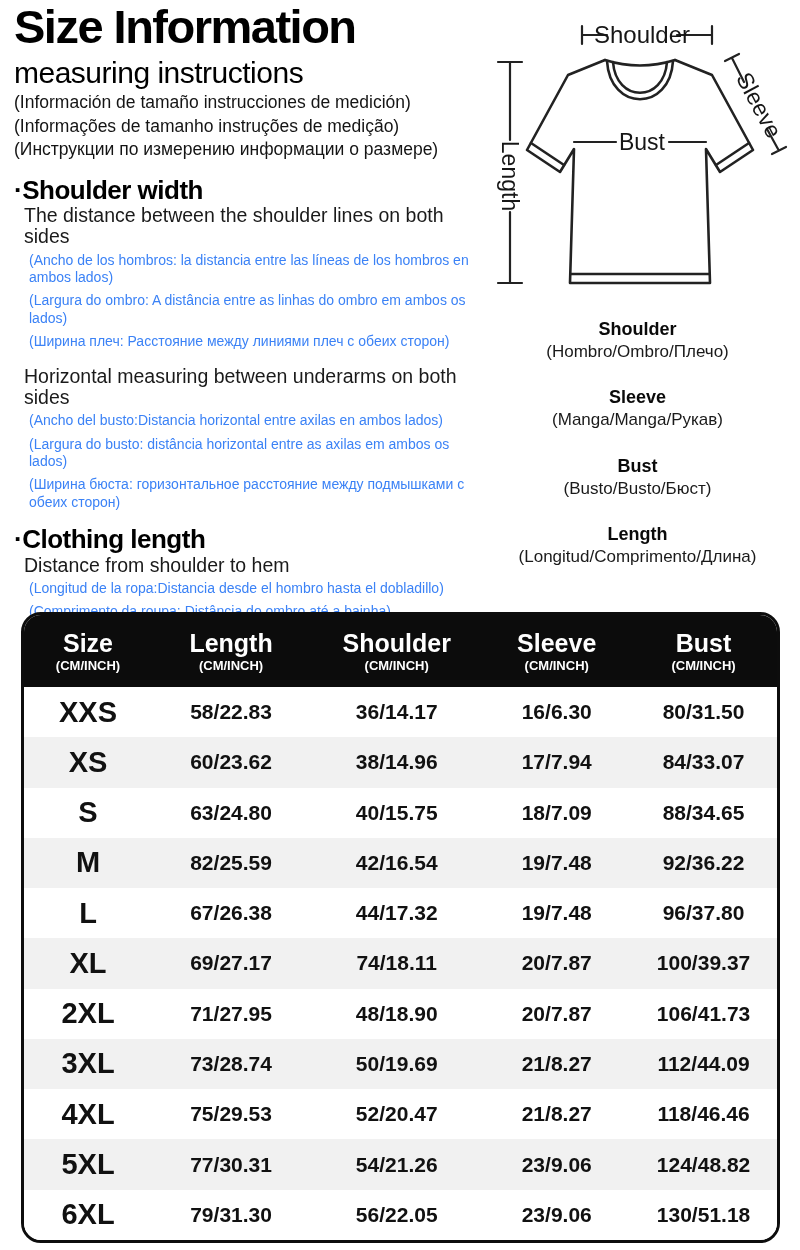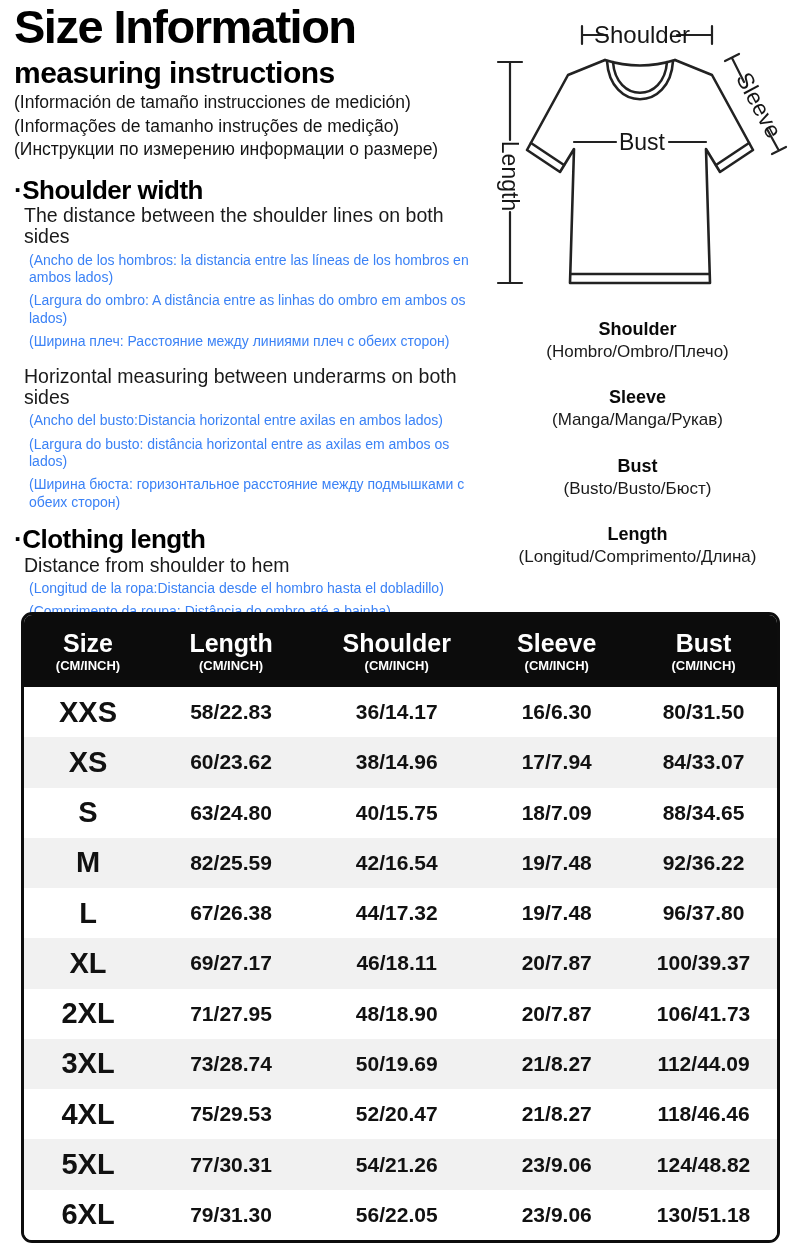--- a/index.html
+++ b/index.html
@@ -6,42 +6,42 @@
   body{
     width:800px;height:1250px;background:#ffffff;color:#111;
     font-family:"Liberation Sans","DejaVu Sans",sans-serif;
     position:relative;overflow:hidden;
   }
   .page{position:absolute;inset:0;}
 
   
   .left-col{position:absolute;left:14px;top:2px;width:466px;}
   .title{font-size:47px;font-weight:700;margin:0;letter-spacing:-1.5px;color:#000;line-height:1.08;}
-  .subtitle{font-size:30px;font-weight:700;margin:4px 0 3px;color:#000;letter-spacing:-0.5px;line-height:1.05;}
+  .subtitle{font-size:30px;font-weight:400;margin:4px 0 3px;color:#000;letter-spacing:-0.5px;line-height:1.05;}
   .top-trans{font-size:17.5px;margin:0;line-height:1.34;color:#141414;}
   .measure-section{margin-top:15px;}
   .measure-section h3{font-size:26px;font-weight:700;margin:0;color:#000;letter-spacing:-0.5px;line-height:1.05;}
   .bullet{font-size:26px;}
   .desc{font-size:19.5px;margin:1px 0 4px 10px;color:#1a1a1a;line-height:1.1;}
   .small-trans{font-size:14px;line-height:1.24;margin:0 0 6px 15px;color:#3b82f6;max-width:448px;}
 
   
   .shirt-svg{position:absolute;left:470px;top:0;width:330px;height:312px;}
   .shirt-svg text{font-family:"Liberation Sans","DejaVu Sans",sans-serif;fill:#161616;}
 
   
   .legend{position:absolute;left:475px;top:320px;width:325px;text-align:center;}
   .legend-item{margin-bottom:27px;}
   .legend-term{font-size:18px;font-weight:700;color:#0a0a0a;line-height:1.1;}
   .legend-trans{font-size:17px;color:#1a1a1a;margin-top:3px;line-height:1.1;}
 
   
   .size-table{
     position:absolute;left:21px;top:612px;width:759px;height:631px;
-    border:3px solid #0d0d0d;border-radius:11px;overflow:hidden;
+    border:3px solid #0d0d0d;border-radius:20px;overflow:hidden;
     box-sizing:border-box;background:#fff;
   }
   .thead{height:72px;background:#0c0c0c;color:#fff;display:flex;align-items:center;}
   .hcell{display:flex;flex-direction:column;align-items:center;justify-content:center;gap:3px;}
   .hlabel{font-size:25px;font-weight:700;line-height:1;}
   .hunit{font-size:13px;font-weight:700;line-height:1;}
   .tbody{display:flex;flex-direction:column;height:calc(100% - 72px);}
   .trow{flex:1;display:flex;align-items:center;background:#fff;}
   .trow.alt{background:#f1f1f1;}
   .tcell{text-align:center;font-weight:700;color:#111;}
@@ -187,21 +187,21 @@
         <div class="trow">
           <div class="tcell c0">L</div>
           <div class="tcell c1">67/26.38</div>
           <div class="tcell c2">44/17.32</div>
           <div class="tcell c3">19/7.48</div>
           <div class="tcell c4">96/37.80</div>
         </div>
         <div class="trow alt">
           <div class="tcell c0">XL</div>
           <div class="tcell c1">69/27.17</div>
-          <div class="tcell c2">46/18.11</div>
+          <div class="tcell c2">74/18.11</div>
           <div class="tcell c3">20/7.87</div>
           <div class="tcell c4">100/39.37</div>
         </div>
         <div class="trow">
           <div class="tcell c0">2XL</div>
           <div class="tcell c1">71/27.95</div>
           <div class="tcell c2">48/18.90</div>
           <div class="tcell c3">20/7.87</div>
           <div class="tcell c4">106/41.73</div>
         </div>

